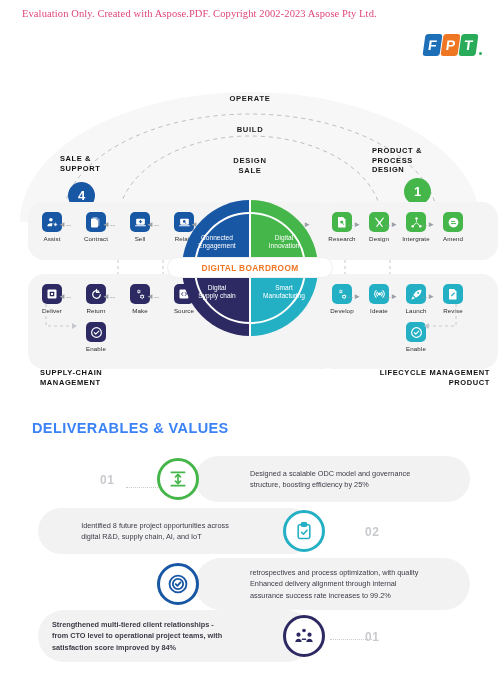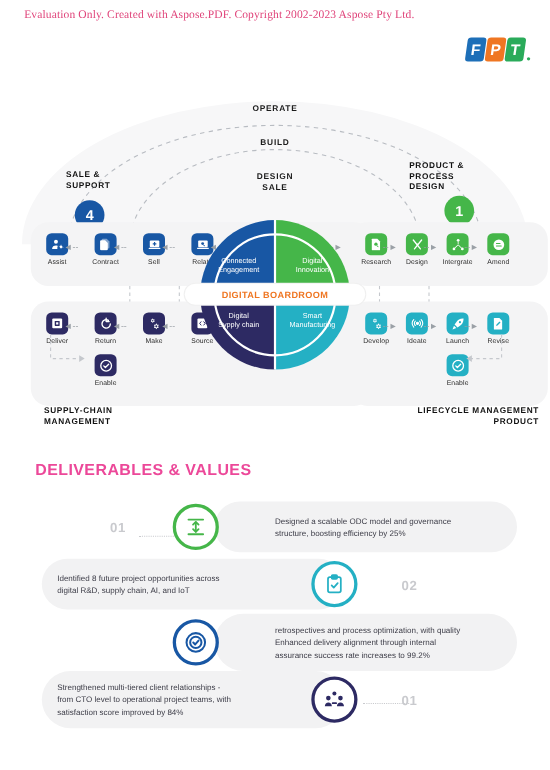--- a/index.html
+++ b/index.html
@@ -109,21 +109,21 @@
     position:absolute;left:-14px;top:58px;width:164px;height:19px;
     background:#ffffff;border-radius:10px;
     display:flex;align-items:center;justify-content:center;
     font-size:8.3px;font-weight:bold;color:#ef7622;letter-spacing:.35px;
     box-shadow:0 0 0 1px #f0f0f0;
   }
 
   
   .sec-title{
     position:absolute;left:32px;top:420px;
-    font-size:14.5px;font-weight:bold;color:#ec4899;letter-spacing:.4px;
+    font-size:14.5px;font-weight:bold;color:#3b82f6;letter-spacing:.4px;
   }
   .deliv{position:absolute;left:0;top:448px;width:492px;height:230px;}
   .d-row{position:absolute;height:46px;}
   .d-pill{
     position:absolute;background:#f2f2f3;border-radius:23px;height:46px;
     box-sizing:border-box;display:flex;align-items:center;
   }
   .d-text{
     font-size:7.3px;line-height:11.2px;color:#3b3b46;
   }
@@ -456,21 +456,21 @@
     <div class="d-icon ic-green" style="left:157px;top:2px;">
       <svg width="20" height="20" viewBox="0 0 24 24" fill="none" stroke="#45b649" stroke-width="2" stroke-linecap="round" stroke-linejoin="round">
           <path d="M4 4h16M4 20h16"></path>
           <path d="M12 7v10"></path>
           <path d="M9 9.5l3-3 3 3M9 14.5l3 3 3-3"></path>
         </svg>
     </div>
   </div>
 
   <div class="d-row" style="left:0;top:60px;width:500px;">
-    <div class="d-pill" style="left:38px;top:0;width:275px;padding-left:14px;padding-right:55px;">
+    <div class="d-pill" style="left:38px;top:0;width:275px;padding-left:14px;padding-right:55px;justify-content:center;">
       <div class="d-text">
         <div>Identified  8  future  project  opportunities  across</div>
         <div>digital R&amp;D, supply chain, AI, and IoT</div>
       </div>
     </div>
     <div class="d-icon ic-teal" style="left:283px;top:2px;">
       <svg width="20" height="20" viewBox="0 0 24 24" fill="none" stroke="#24b0c4" stroke-width="1.9" stroke-linecap="round" stroke-linejoin="round">
           <rect x="5" y="4.5" width="14" height="16.5" rx="2"></rect>
           <rect x="9" y="2.2" width="6" height="4" rx="1.2" fill="#24b0c4"></rect>
           <path d="M9 13.5l2.3 2.4L15.6 11"></path>
@@ -491,21 +491,21 @@
     <div class="d-icon ic-blue" style="left:157px;top:5px;">
       <svg width="22" height="22" viewBox="0 0 24 24" fill="none" stroke="#1857a4" stroke-width="2" stroke-linecap="round" stroke-linejoin="round">
           <circle cx="12" cy="12" r="9.2"></circle>
           <circle cx="12" cy="12" r="5.6"></circle>
           <path d="M9.5 12.1l1.9 1.9 3.3-3.8"></path>
         </svg>
     </div>
   </div>
 
   <div class="d-row" style="left:0;top:162px;width:500px;height:52px;">
-    <div class="d-pill" style="left:38px;top:0;width:275px;height:52px;border-radius:26px;padding-left:14px;padding-right:55px;">
+    <div class="d-pill" style="left:38px;top:0;width:275px;height:52px;border-radius:26px;padding-left:14px;padding-right:55px;font-weight:bold;">
       <div class="d-text">
         <div>Strengthened  multi-tiered  client  relationships  -</div>
         <div>from CTO level to operational project teams, with</div>
         <div>satisfaction score improved by 84%</div>
       </div>
     </div>
     <div class="d-icon ic-navy" style="left:283px;top:5px;">
       <svg width="22" height="22" viewBox="0 0 24 24" fill="#2d2a63">
           <circle cx="12" cy="6" r="2"></circle>
           <circle cx="6" cy="10.5" r="2.3"></circle>

